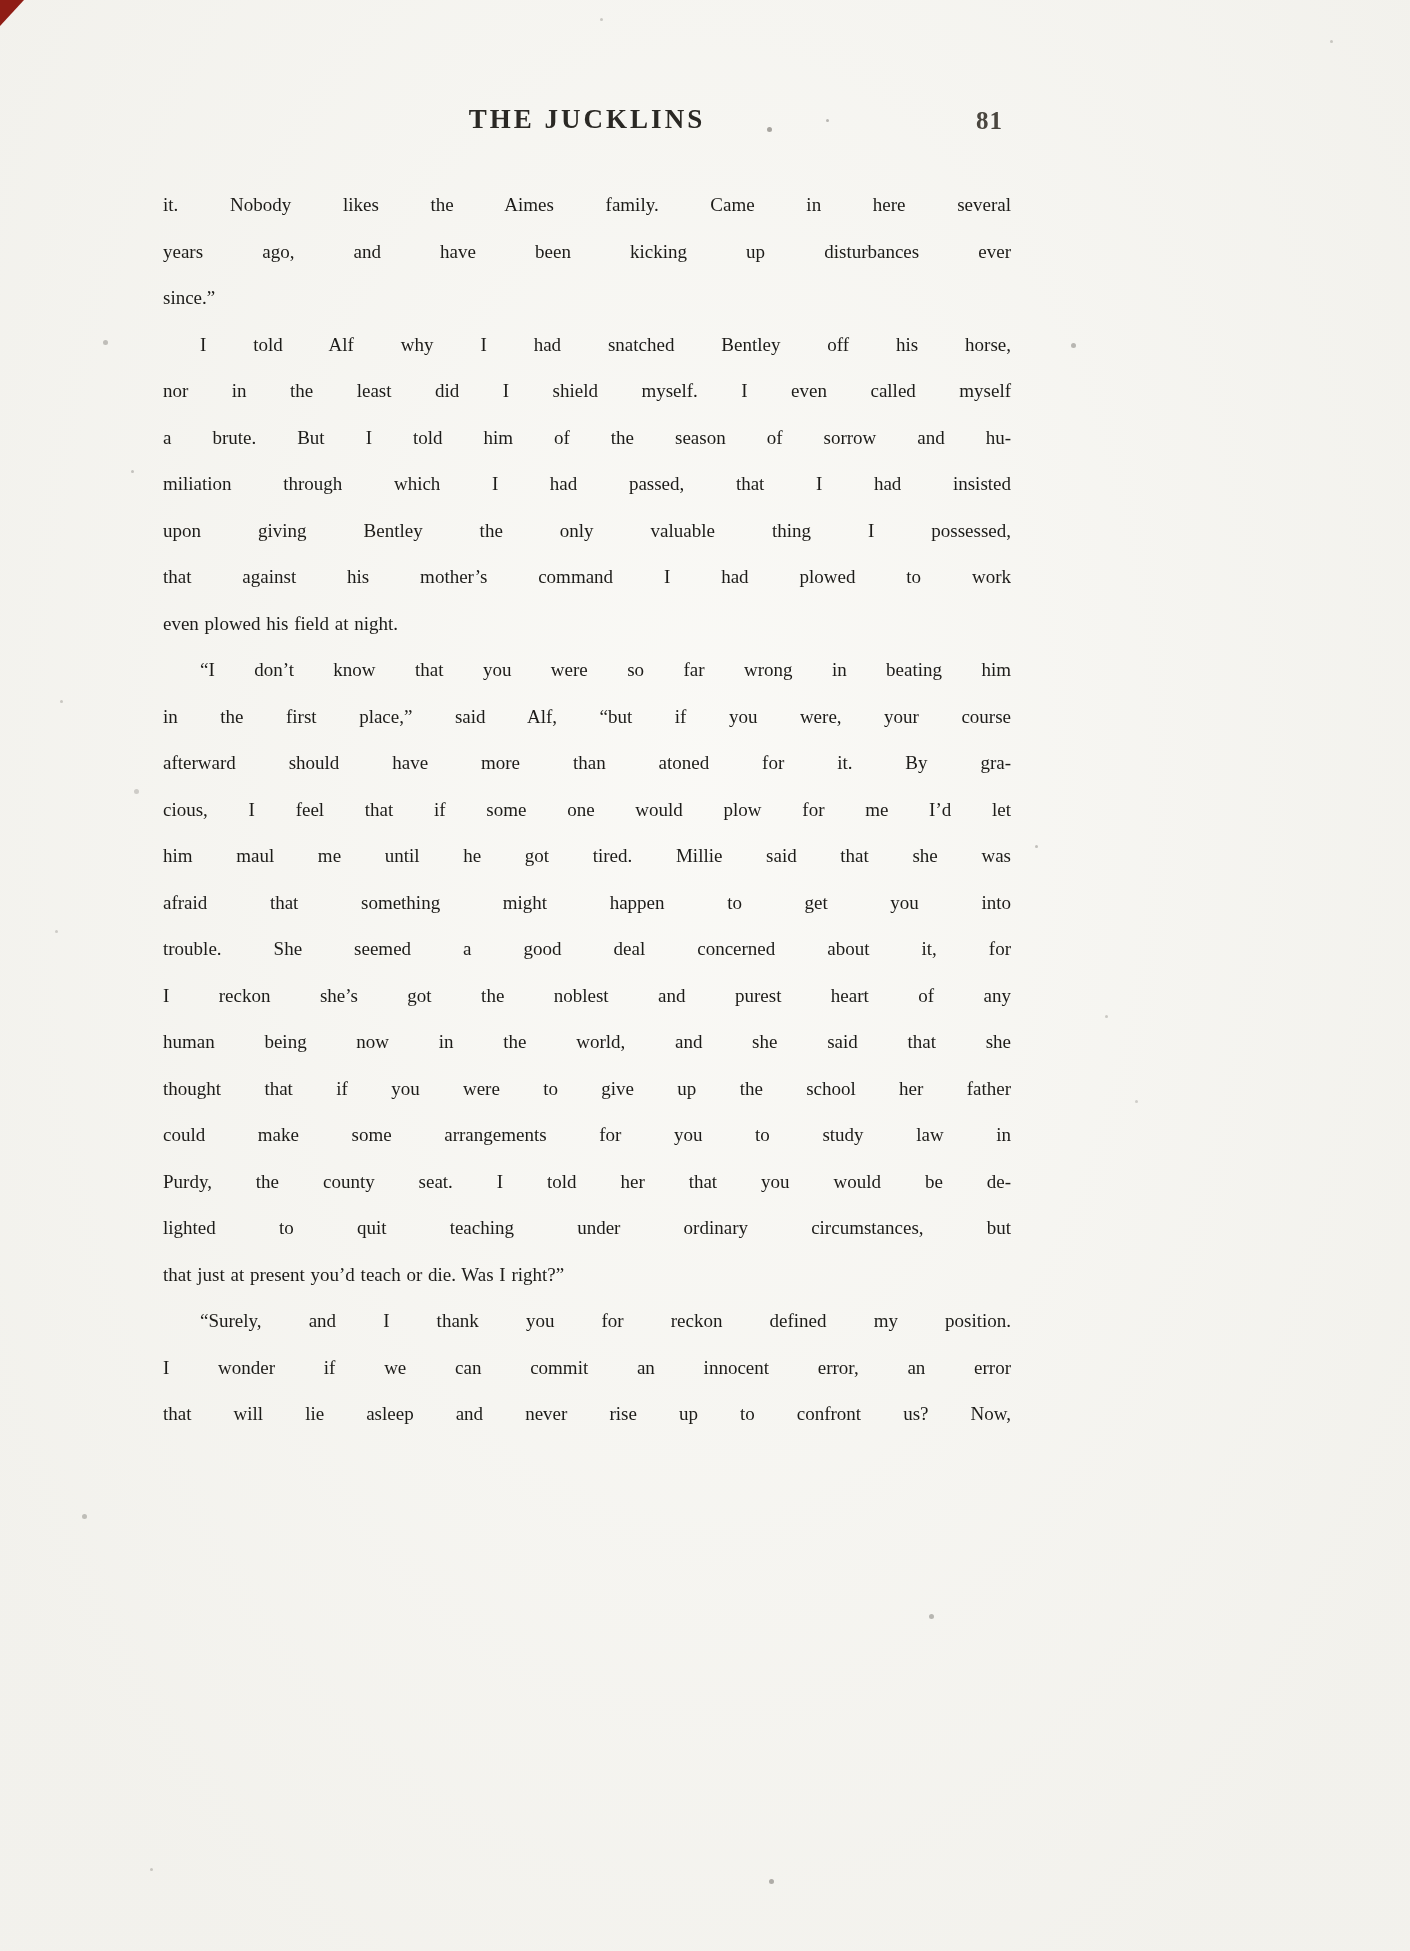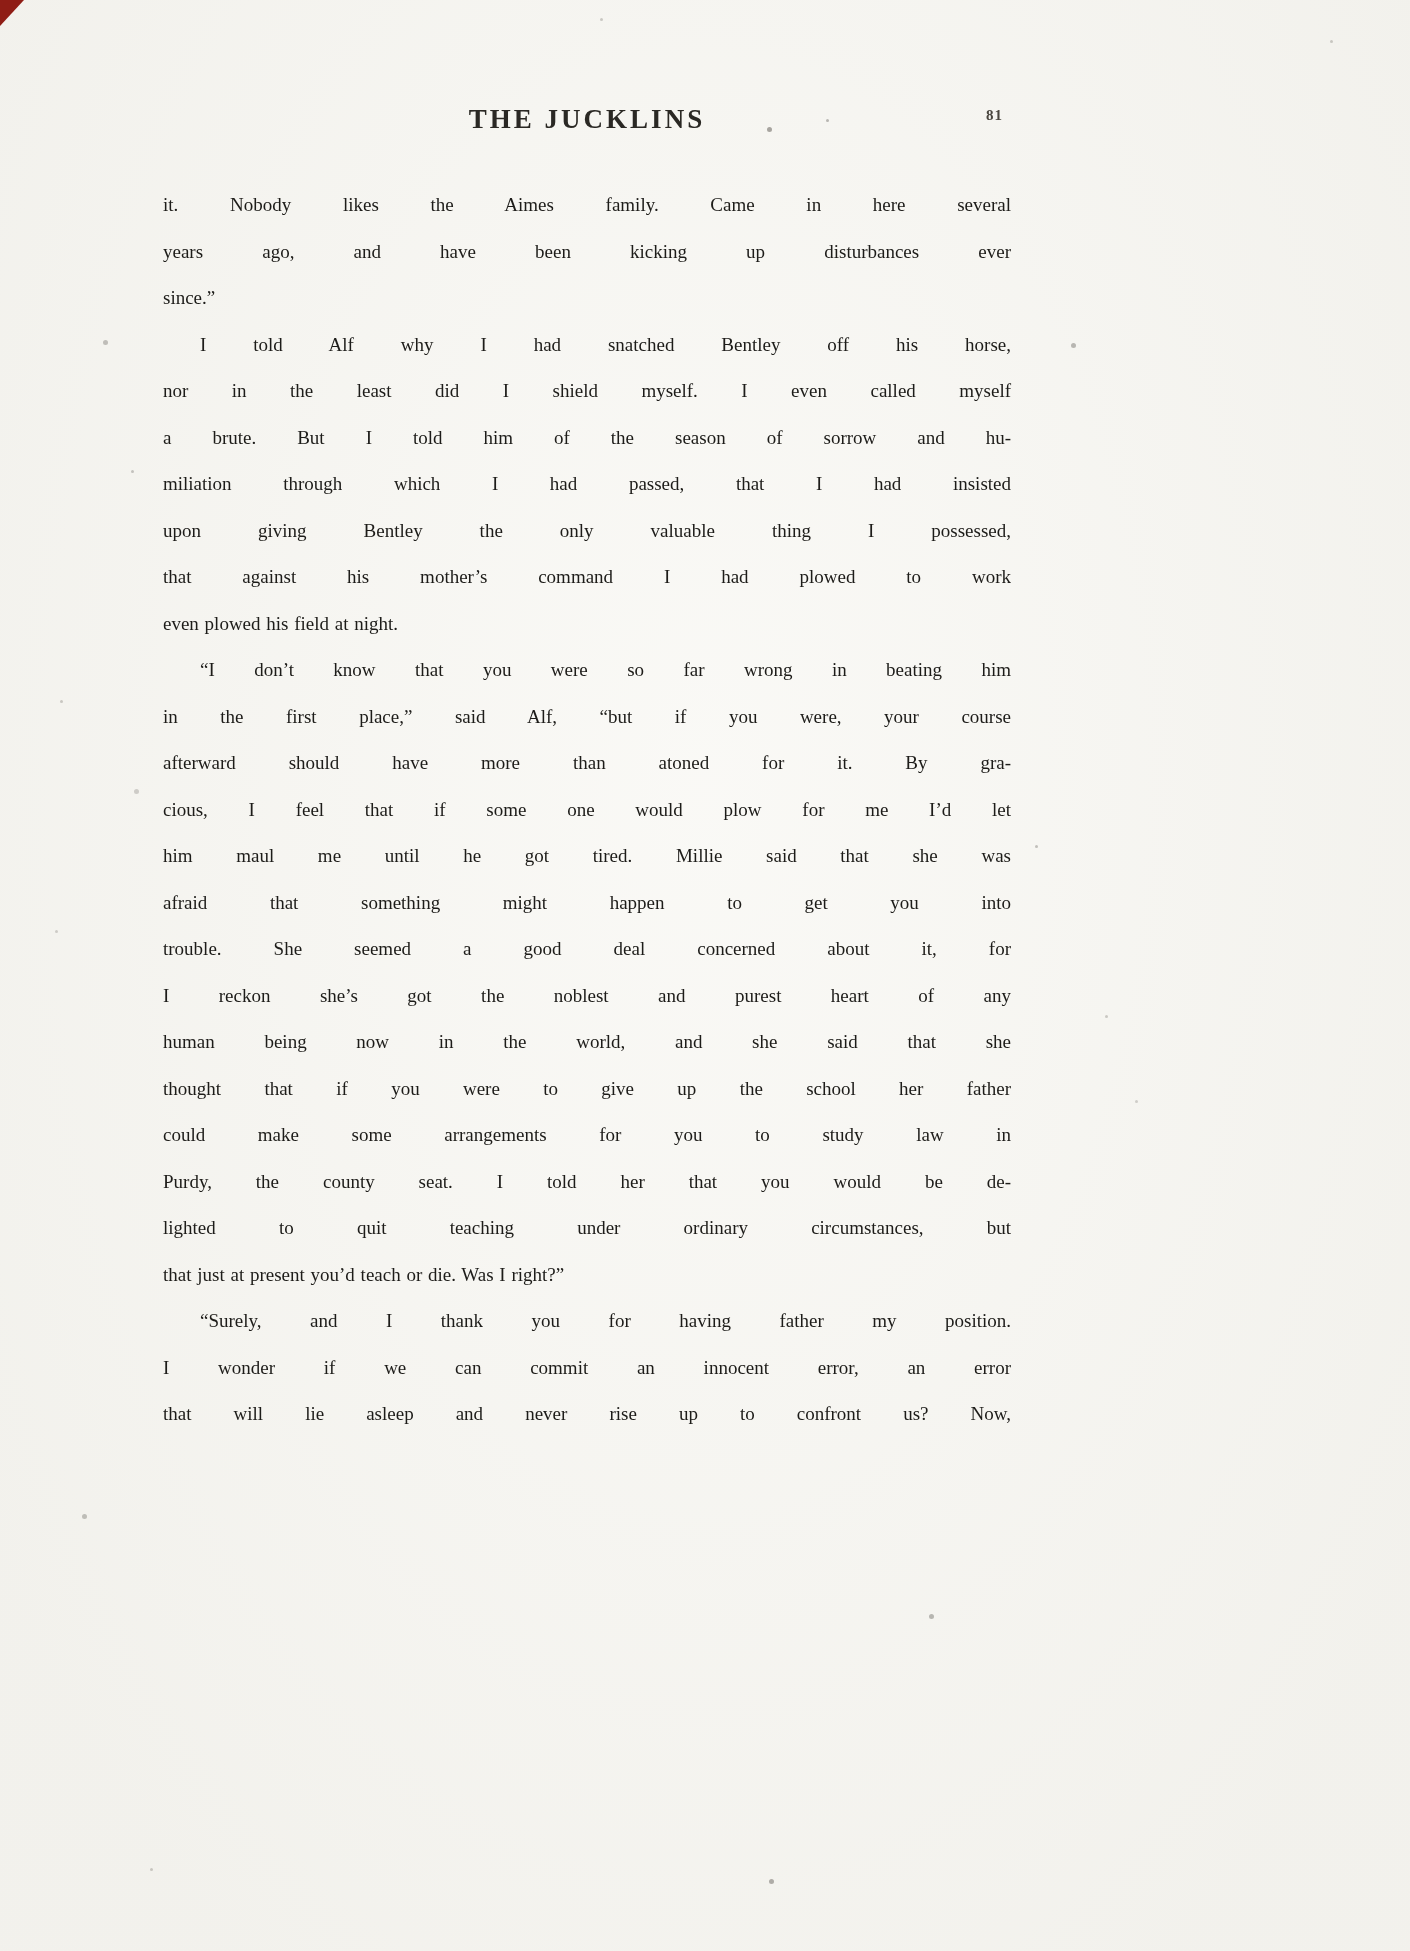--- a/index.html
+++ b/index.html
@@ -74,21 +74,21 @@
     text-align: center;
     font-weight: bold;
     font-size: 27px;
     letter-spacing: 3px;
     color: #2a2824;
   }
   .running-header .page-number {
     position: absolute;
     right: 8px;
     top: 3px;
-    font-size: 15px;
+    font-size: 25px;
     font-weight: bold;
     color: #4a463f;
     letter-spacing: 1px;
   }
   .body-text {
     font-size: 19px;
     line-height: 46.5px;
     word-spacing: 1px;
   }
   .paragraph { margin: 0; }
@@ -138,19 +138,19 @@
           <div class="line">trouble.  She seemed a good deal concerned about it, for</div>
           <div class="line">I reckon she’s got the noblest and purest heart of any</div>
           <div class="line">human being now in the world, and she said that she</div>
           <div class="line">thought that if you were to give up the school her father</div>
           <div class="line">could make some arrangements for you to study law in</div>
           <div class="line">Purdy, the county seat.  I told her that you would be de-</div>
           <div class="line">lighted to quit teaching under ordinary circumstances, but</div>
           <div class="line last">that just at present you’d teach or die.  Was I right?”</div>
         </div>
         <div class="paragraph">
-          <div class="line indent">“Surely, and I thank you for having father my position.</div>
+          <div class="line indent">“Surely, and I thank you for reckon defined my position.</div>
           <div class="line">I wonder if we can commit an innocent error, an error</div>
           <div class="line">that will lie asleep and never rise up to confront us?  Now,</div>
         </div>
       </div>
   </div>
 </div>
 
 </body></html>

